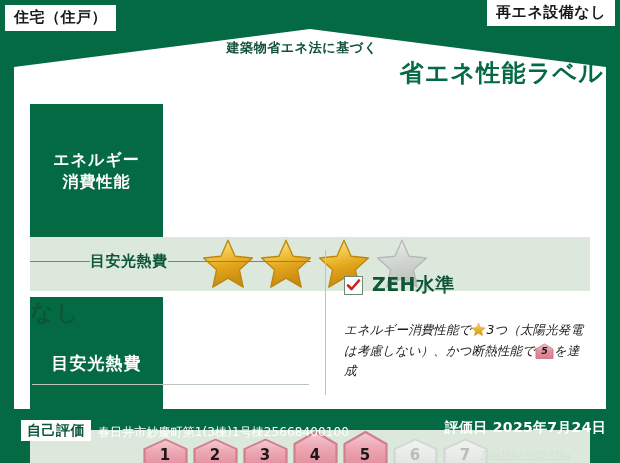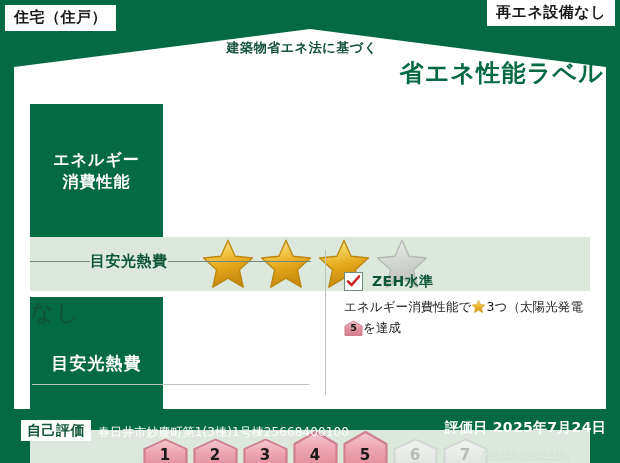--- a/index.html
+++ b/index.html
@@ -144,27 +144,27 @@
   .lower-right { flex: 1; padding: 22px 0 0 18px; }
   .zeh-head { display: flex; align-items: center; gap: 9px; }
   .checkbox {
     width: 19px; height: 19px;
     border: 1.5px solid #6f8a78;
     background: #ffffff;
     position: relative; flex: 0 0 19px;
   }
   .checkbox svg { position: absolute; left: 1px; top: 1px; }
   .zeh-title {
-    font-size: 14px; font-weight: 700; color: #0d5637;
+    font-size: 19px; font-weight: 700; color: #0d5637;
     letter-spacing: 0.4px;
   }
   .zeh-desc {
-    margin-top: 6px;
+    margin-top: 22px;
     font-size: 12.5px; color: #1a1a1a;
-    line-height: 1.65; letter-spacing: 0.1px;
+    line-height: 1.65; letter-spacing: 0.1px; font-style: italic;
   }
   .inline-star { display: inline-block; vertical-align: -3px; width: 15px; height: 15px; }
   .inline-grade { display: inline-block; vertical-align: -4px; width: 19px; height: 16px; position: relative; }
   .inline-grade svg { display: block; width: 19px; height: 16px; }
   .inline-grade .n {
     position: absolute; left: 0; right: 0; bottom: 0px;
     text-align: center; font-size: 9.5px; font-weight: 700; color: #1a1a1a;
   }
 
   
@@ -396,21 +396,21 @@
             <defs>
               <linearGradient id="igs" x1="0" y1="0" x2="0" y2="1">
                 <stop offset="0%" stop-color="#f7dc7a"></stop>
                 <stop offset="50%" stop-color="#eab42c"></stop>
                 <stop offset="100%" stop-color="#d59a17"></stop>
               </linearGradient>
             </defs>
             <path d="M12 1.6 L15.1 8.6 L22.6 9.4 L17 14.5 L18.6 22 L12 18.1 L5.4 22 L7 14.5 L1.4 9.4 L8.9 8.6 Z" fill="url(#igs)" stroke="#c98f14" stroke-width="0.7"></path>
           </svg>
         </span><span>3つ（太陽光発電</span><br>
-        <span class="inline-grade">
+        <span>は考慮しない）、かつ断熱性能で</span><span class="inline-grade">
           <svg viewBox="0 0 40 34" preserveAspectRatio="none">
             <defs>
               <linearGradient id="igg" x1="0" y1="0" x2="0" y2="1">
                 <stop offset="0%" stop-color="#f3c3cb"></stop>
                 <stop offset="55%" stop-color="#e08e9d"></stop>
                 <stop offset="100%" stop-color="#d97f90"></stop>
               </linearGradient>
             </defs>
             <path d="M2 33 L2 13 L20 2 L38 13 L38 33 Z" fill="url(#igg)" stroke="#c56d7e" stroke-width="1.6"></path>
           </svg>

